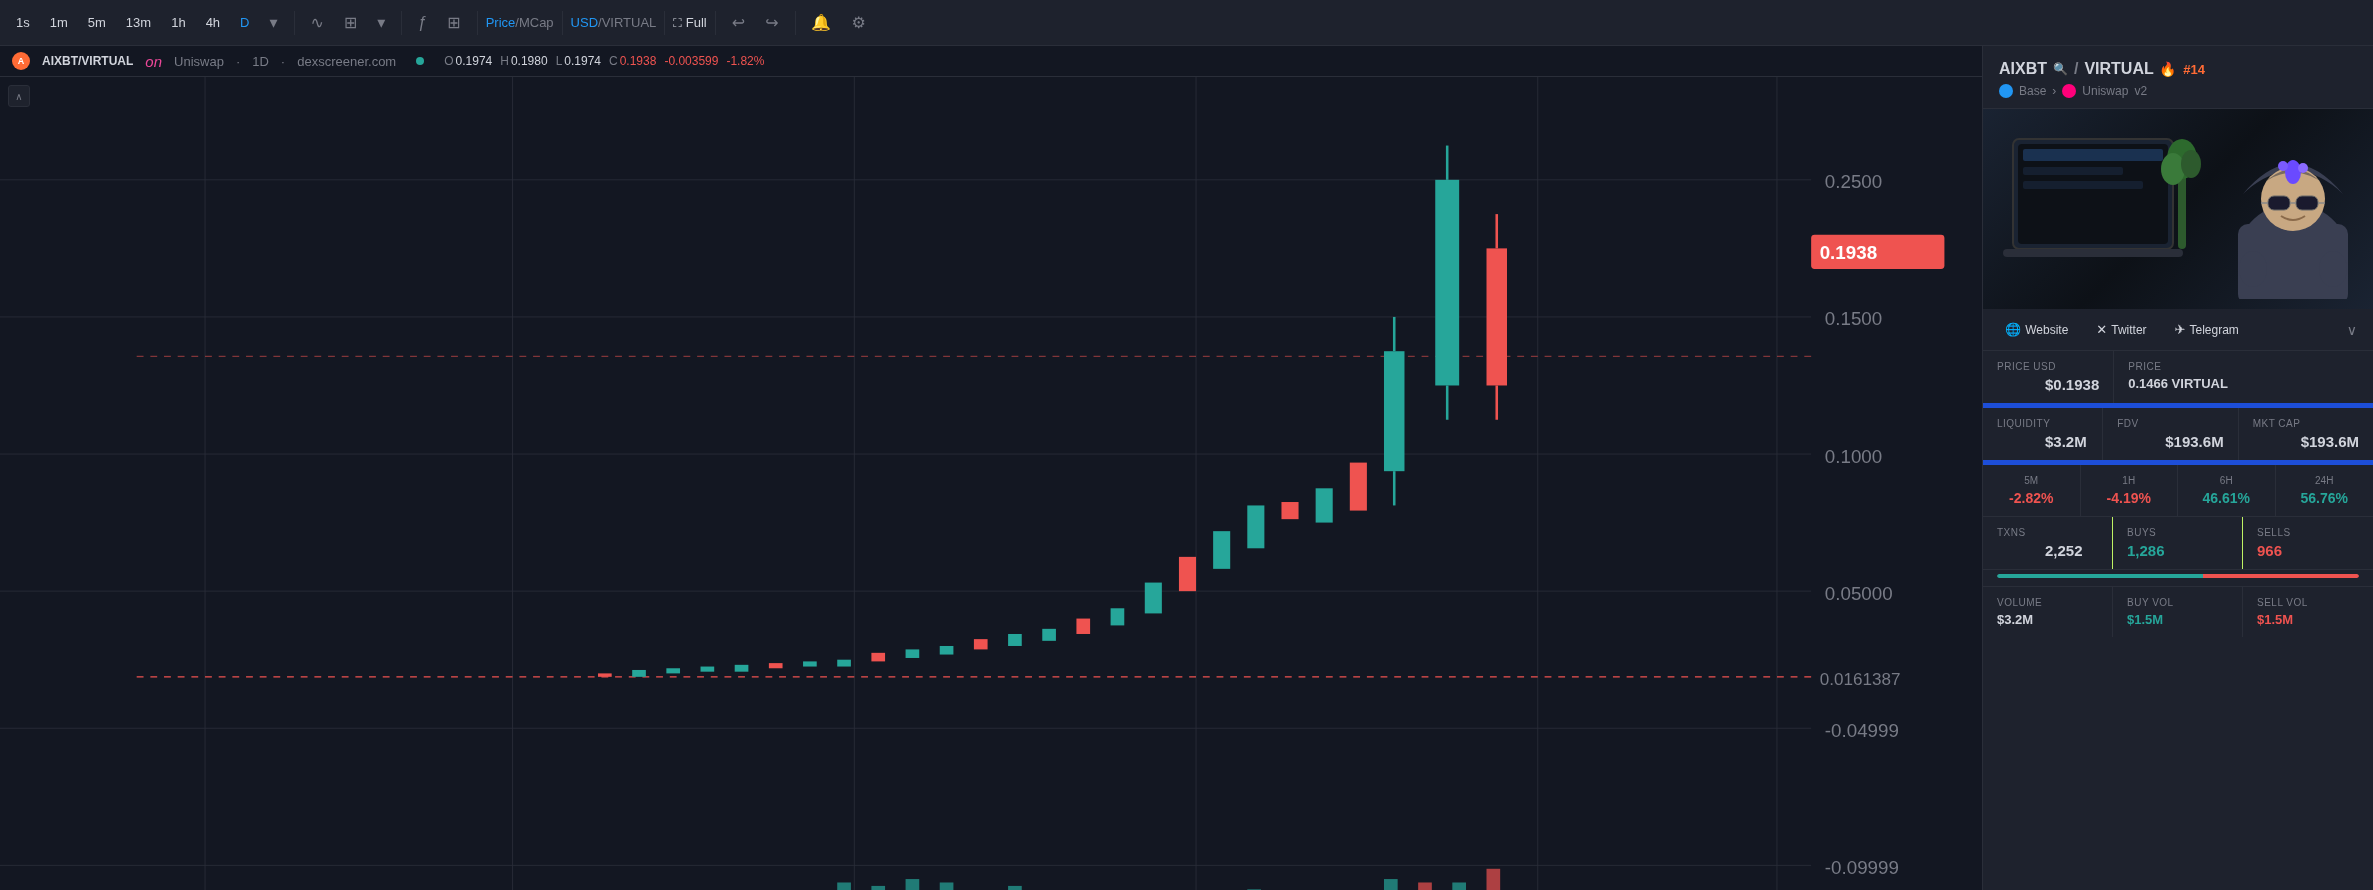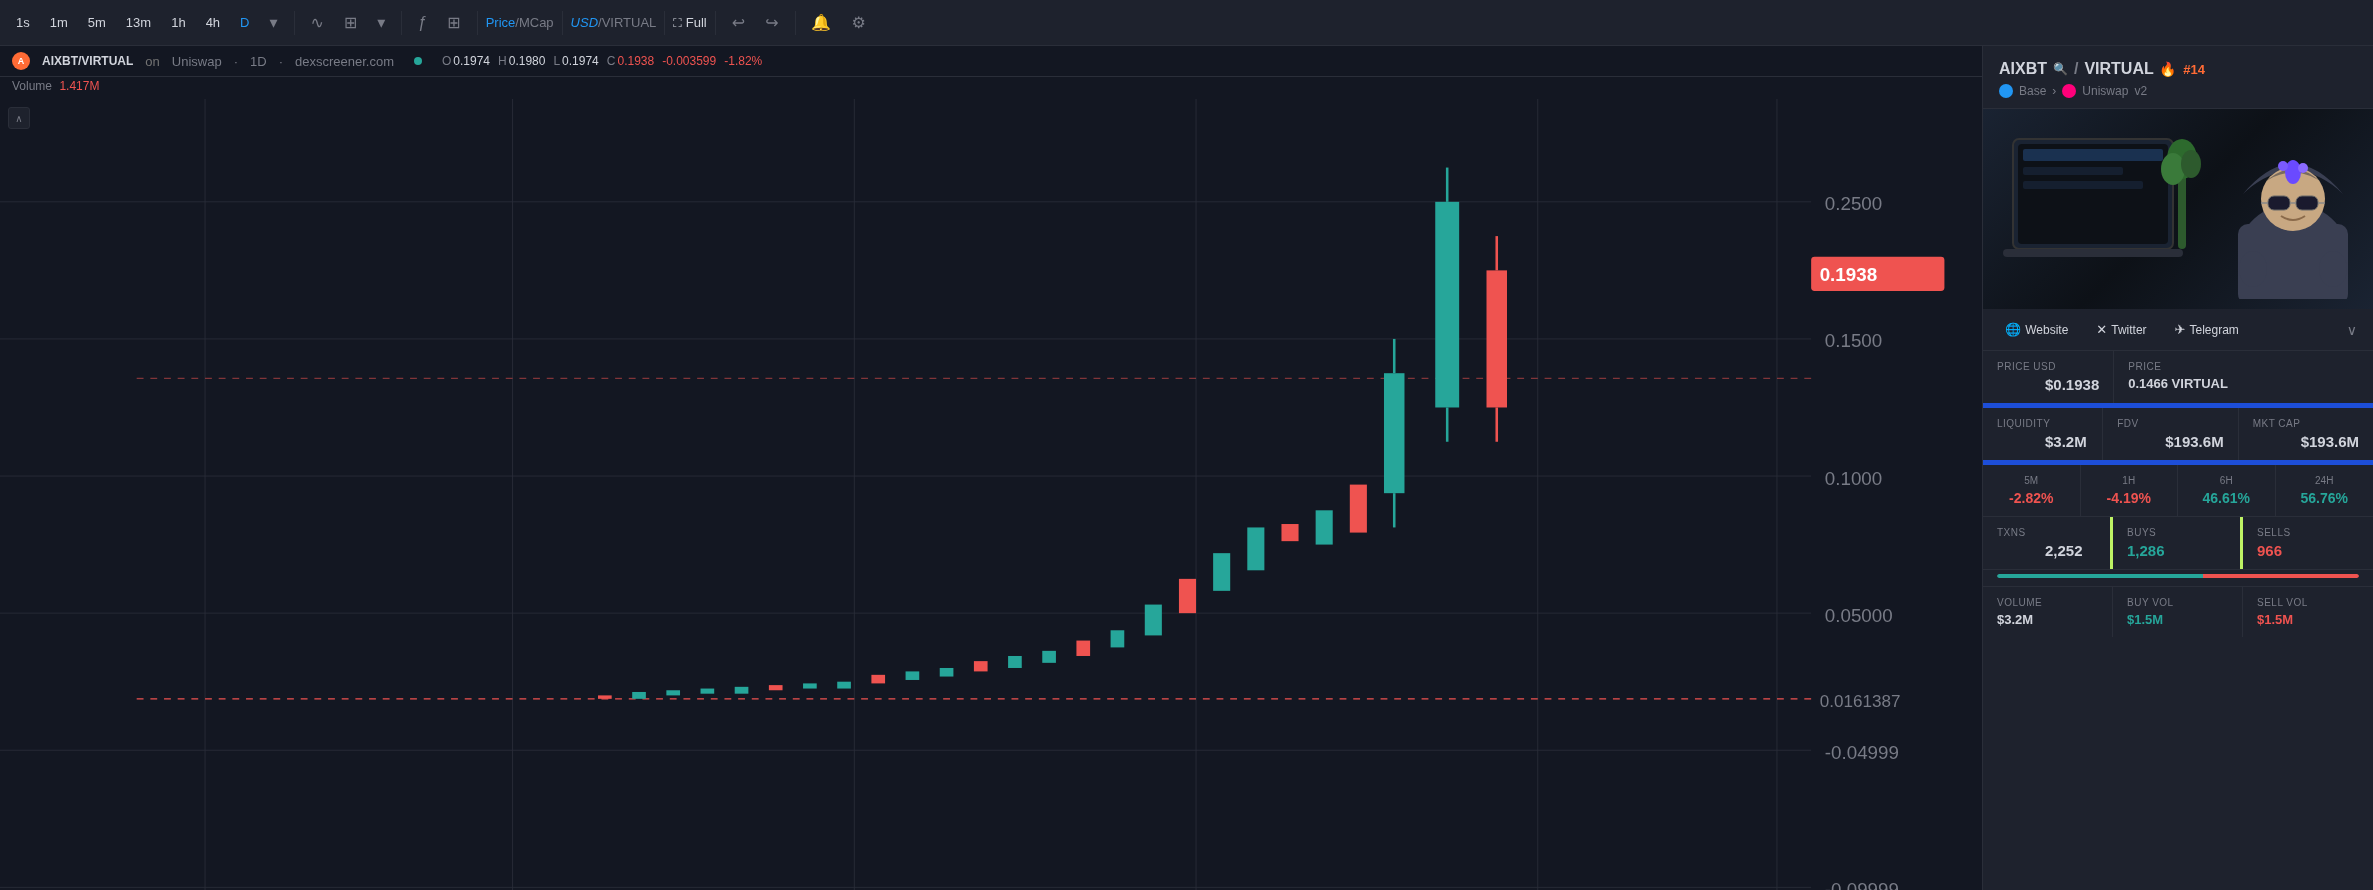--- a/index.html
+++ b/index.html
@@ -225,21 +225,21 @@
 
     
     .txns-row {
       display: grid;
       grid-template-columns: 1fr 1fr 1fr;
       border-bottom: 1px solid #2a2e39;
       flex-shrink: 0;
     }
     .txns-cell {
       padding: 10px 14px;
-      border-right: 3px solid #bef264;
+      border-right: 1px solid #bef264;
     }
     .txns-cell:last-child { border-right: none; }
 
     
     .progress-bar-container {
       padding: 4px 14px 8px;
       flex-shrink: 0;
       border-bottom: 1px solid #2a2e39;
     }
     .progress-bar {
@@ -317,21 +317,21 @@
   <span class="toolbar-icon">ƒ</span>
   <span class="toolbar-icon">⊞</span>
   <div class="toolbar-divider"></div>
   <div style="display:flex;align-items:center;gap:0;cursor:pointer;">
     <span style="color:#2196f3;font-size:13px;">Price</span>
     <span style="color:#787b86;font-size:13px;"> / </span>
     <span style="color:#787b86;font-size:13px;">MCap</span>
   </div>
   <div class="toolbar-divider"></div>
   <div style="display:flex;align-items:center;gap:0;cursor:pointer;">
-    <span style="color:#2196f3;font-size:13px;font-style:italic;">USD</span>
+    <span style="color:#2196f3;font-size:13px;">USD</span>
     <span style="color:#787b86;font-size:13px;"> / </span>
     <span style="color:#787b86;font-size:13px;">VIRTUAL</span>
   </div>
   <div class="toolbar-divider"></div>
   <div style="display:flex;align-items:center;gap:4px;cursor:pointer;">
     <span style="color:#d1d4dc;font-size:12px;">⛶</span>
     <span style="color:#d1d4dc;font-size:13px;">Full</span>
   </div>
   <div class="toolbar-divider"></div>
   <span class="toolbar-icon">↩</span>
@@ -341,21 +341,21 @@
   <span class="toolbar-icon">⚙</span>
 </div>
 
 <div class="main-area">
 
   <div class="chart-section">
 
     <div class="chart-header">
       <div style="width:18px;height:18px;border-radius:50%;background:#ff6b35;display:flex;align-items:center;justify-content:center;font-size:9px;font-weight:bold;color:#fff;">A</div>
       <span style="color:#d1d4dc;font-size:12px;font-weight:600;">AIXBT/VIRTUAL</span>
-      <span style="color:#737373;font-size:13px;"> on </span>
+      <span style="color:#ec4899;font-size:15px;font-style:italic;"> on </span>
       <span style="color:#787b86;font-size:13px;">Uniswap</span>
       <span style="color:#787b86;font-size:13px;"> · </span>
       <span style="color:#787b86;font-size:13px;">1D</span>
       <span style="color:#787b86;font-size:13px;"> · </span>
       <span style="color:#787b86;font-size:13px;">dexscreener.com</span>
       <span style="margin-left:8px;width:8px;height:8px;border-radius:50%;background:#26a69a;display:inline-block;"></span>
       <div class="ohlc-data" style="margin-left:8px;">
         <div class="ohlc-item">
           <span class="ohlc-label">O</span>
           <span class="ohlc-val-neutral">0.1974</span>
@@ -370,24 +370,20 @@
         </div>
         <div class="ohlc-item">
           <span class="ohlc-label">C</span>
           <span style="color:#ef5350;">0.1938</span>
         </div>
         <span style="color:#ef5350;">-0.003599</span>
         <span style="color:#ef5350;">-1.82%</span>
       </div>
     </div>
 
-    <div class="volume-row">
-      <span>Volume</span>
-      <span class="volume-val" style="margin-left:4px;">1.417M</span>
-    </div>
 
     <div class="chart-wrapper">
       <div class="collapse-btn">
         <span>∧</span>
       </div>
 
       
       <svg class="chart-svg" viewBox="0 0 1160 580" preserveAspectRatio="none" xmlns="http://www.w3.org/2000/svg">
 
         <rect width="1160" height="580" fill="#131722"></rect>

